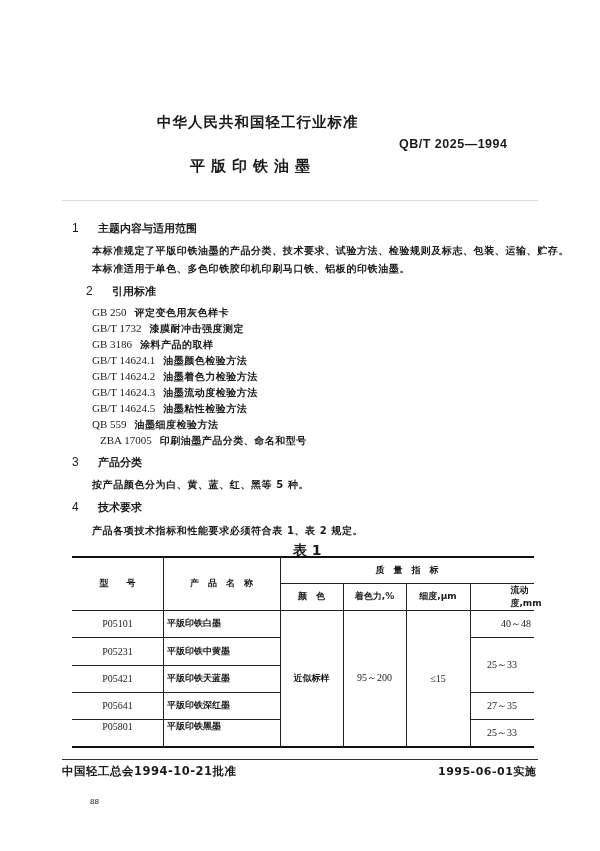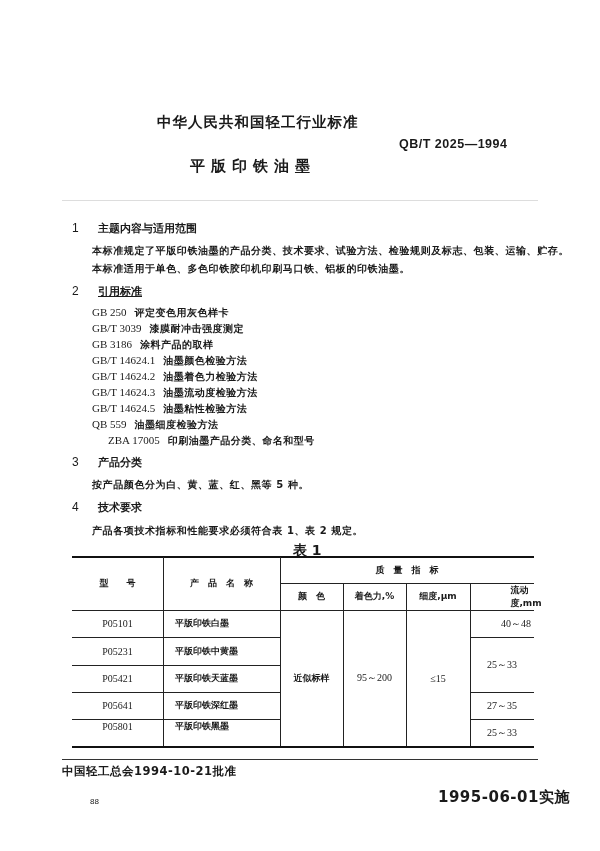--- a/index.html
+++ b/index.html
@@ -14,52 +14,52 @@
   .para { font-size: 10px; font-weight: bold; letter-spacing: 0.6px; }
   .ref { font-size: 10px; }
   .ref .rc { font-family: "Liberation Serif", serif; font-size: 11px; font-weight: normal; }
   .ref .rt { font-weight: bold; margin-left: 8px; letter-spacing: 0.5px; }
   .caption { left: 293px; top: 542px; font-size: 14px; font-weight: bold; }
   .hline { position: absolute; height: 0; border-top: 1px solid #222; }
   .hline.thick { border-top: 2px solid #111; }
   .vline { position: absolute; width: 0; border-left: 1px solid #222; }
   .cell { position: absolute; display: flex; align-items: center; justify-content: center; font-size: 9px; font-weight: bold; }
   .cell.serif { font-family: "Liberation Serif", serif; font-weight: normal; font-size: 10px; }
-  .cell.left { justify-content: flex-start; padding-left: 12px; font-family: Liberation Mono, monospace; }
+  .cell.left { justify-content: flex-start; padding-left: 4px; font-family: Liberation Mono, monospace; }
   .footer-l { left: 62px; top: 764px; font-size: 11.5px; font-weight: bold; letter-spacing: 0.5px; }
-  .footer-r { left: 438px; top: 764px; font-size: 15px; font-weight: bold; letter-spacing: 0.5px; margin-top: 24px; }
+  .footer-r { left: 438px; top: 764px; font-size: 11px; font-weight: bold; letter-spacing: 0.5px; }
   .pageno { left: 90px; top: 797px; font-size: 8px; font-family: "Liberation Sans", sans-serif; }
 </style>
 </head>
 <body>
 
 <div class="abs org">中华人民共和国轻工行业标准</div>
 <div class="abs code">QB/T 2025—1994</div>
 <div class="abs title">平版印铁油墨</div>
 <div class="hline" style="left:62px; top:200px; width:476px; border-top:1px solid #ddd;"></div>
 
 <div class="abs sec" style="left:72px; top:221px;">
   <span class="num">1</span><span>主题内容与适用范围</span>
 </div>
 <div class="abs para" style="left:92px; top:244px;">本标准规定了平版印铁油墨的产品分类、技术要求、试验方法、检验规则及标志、包装、运输、贮存。</div>
 <div class="abs para" style="left:92px; top:262px;">本标准适用于单色、多色印铁胶印机印刷马口铁、铝板的印铁油墨。</div>
 
-<div class="abs sec" style="left:72px; top:284px;text-decoration:underline;">
+<div class="abs sec" style="left:86px; top:284px;">
   <span class="num">2</span><span>引用标准</span>
 </div>
 
 <div class="abs ref" style="left:92px; top:306px;"><span class="rc">GB 250</span><span class="rt">评定变色用灰色样卡</span></div>
-<div class="abs ref" style="left:92px; top:322px;"><span class="rc">GB/T 3039</span><span class="rt">漆膜耐冲击强度测定</span></div>
+<div class="abs ref" style="left:92px; top:322px;"><span class="rc">GB/T 1732</span><span class="rt">漆膜耐冲击强度测定</span></div>
 <div class="abs ref" style="left:92px; top:338px;"><span class="rc">GB 3186</span><span class="rt">涂料产品的取样</span></div>
 <div class="abs ref" style="left:92px; top:354px;"><span class="rc">GB/T 14624.1</span><span class="rt">油墨颜色检验方法</span></div>
 <div class="abs ref" style="left:92px; top:370px;"><span class="rc">GB/T 14624.2</span><span class="rt">油墨着色力检验方法</span></div>
 <div class="abs ref" style="left:92px; top:386px;"><span class="rc">GB/T 14624.3</span><span class="rt">油墨流动度检验方法</span></div>
 <div class="abs ref" style="left:92px; top:402px;"><span class="rc">GB/T 14624.5</span><span class="rt">油墨粘性检验方法</span></div>
 <div class="abs ref" style="left:92px; top:418px;"><span class="rc">QB 559</span><span class="rt">油墨细度检验方法</span></div>
-<div class="abs ref" style="left:108px; top:434px;"><span class="rc">ZBA 17005</span><span class="rt">印刷油墨产品分类、命名和型号</span></div>
+<div class="abs ref" style="left:100px; top:434px;"><span class="rc">ZBA 17005</span><span class="rt">印刷油墨产品分类、命名和型号</span></div>
 
 <div class="abs sec" style="left:72px; top:455px;">
   <span class="num">3</span><span>产品分类</span>
 </div>
 <div class="abs para" style="left:92px; top:478px;">按产品颜色分为白、黄、蓝、红、黑等 5 种。</div>
 
 <div class="abs sec" style="left:72px; top:500px;">
   <span class="num">4</span><span>技术要求</span>
 </div>
 <div class="abs para" style="left:92px; top:524px;">产品各项技术指标和性能要求必须符合表 1、表 2 规定。</div>

